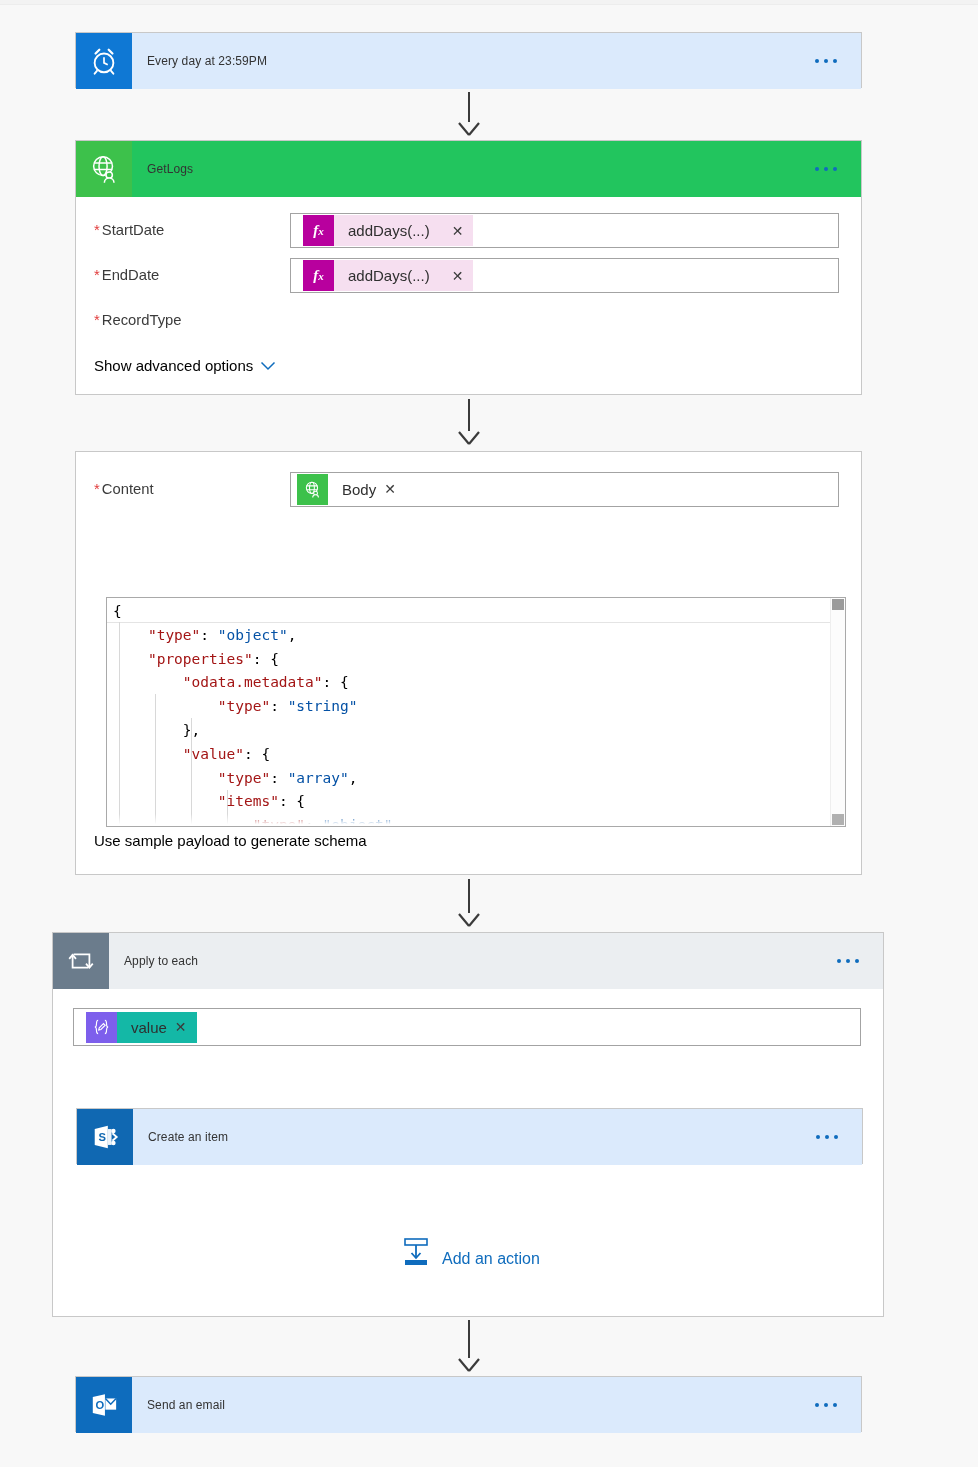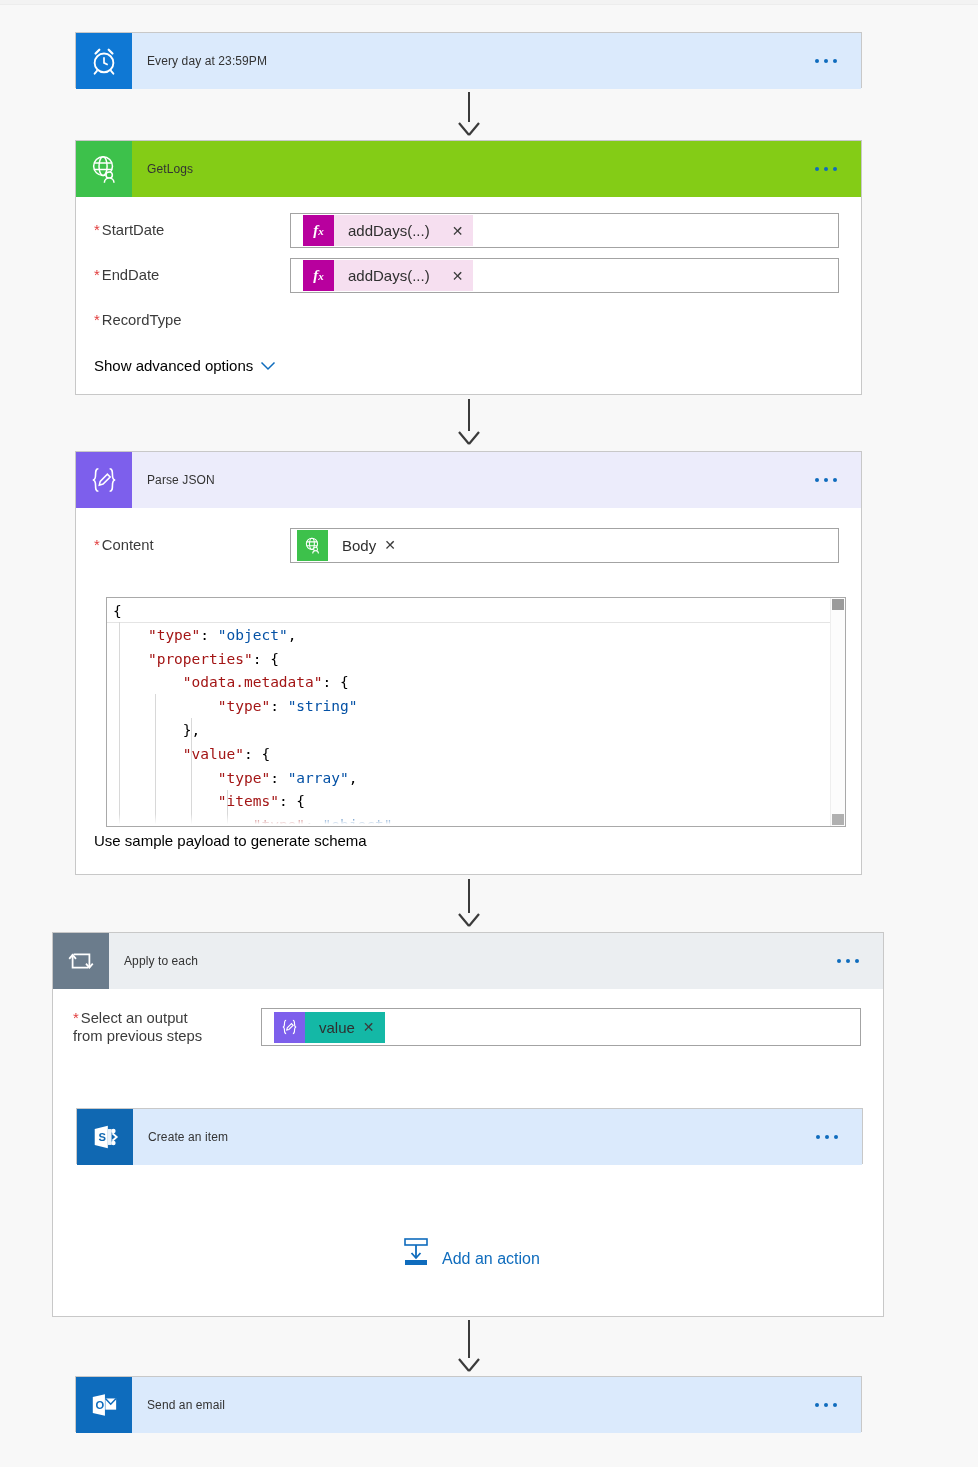--- a/index.html
+++ b/index.html
@@ -29,21 +29,21 @@
     border: 1px solid #c8c8c8;
     box-sizing: border-box;
   }
   .card-head {
     position: relative;
     height: 56px;
     display: flex;
     align-items: center;
   }
   .head-blue  { background: #dbeafc; }
-  .head-white { background: #84cc16; }
+  .head-white { background: #22c55e; }
   .head-lav   { background: #ececfb; }
   .head-grey  { background: #ebeef1; }
 
   .icon-box {
     width: 56px; height: 56px;
     flex: 0 0 56px;
     display: flex;
     align-items: center;
     justify-content: center;
   }
@@ -326,35 +326,20 @@
 </div>
 
 <div class="conn" style="left:456px; top:399px; height:46px;">
   <div class="stem" style="height:32px;"></div>
   <div class="head"><svg width="26" height="16" viewBox="0 0 26 16">
         <path d="M13 15 L3 3 M13 15 L23 3" stroke="#3b3b3b" stroke-width="2.2" fill="none"></path>
       </svg></div>
 </div>
 
 <div class="card" style="left:75px; top:451px; width:787px; height:424px;">
-  <div class="card-head head-lav">
-    <div class="icon-box ic-purple">
-      <svg width="32" height="30" viewBox="0 0 34 32" fill="none" stroke="#fff" stroke-width="1.7">
-        <path d="M11 4c-3 0-3 2.8-3 6s-1.2 6-3 6c1.8 0 3 2.8 3 6s0 6 3 6"></path>
-        <path d="M23 4c3 0 3 2.8 3 6s1.2 6 3 6c-1.8 0-3 2.8-3 6s0 6-3 6"></path>
-        <path d="M20.5 9.8 L13 17.5 L12 21.5 L16 20.4 L23.6 12.8 Z"></path>
-      </svg>
-    </div>
-    <div class="card-title">Parse JSON</div>
-    <div class="ellipsis">
-        <i></i>
-        <i></i>
-        <i></i>
-      </div>
-  </div>
 
   <div class="body" style="padding-top:11px;">
     <div class="row" style="height:52px;">
       <div class="lbl"><span class="req">*</span><span>Content</span></div>
       <div class="field">
         <div class="token bg-none" style="margin-left:6px;">
           <div class="tok-icon tok-green">
             <svg width="19" height="19" viewBox="0 0 34 34" fill="none" stroke="#fff" stroke-width="1.9">
               <circle cx="16" cy="14" r="10"></circle>
               <ellipse cx="16" cy="14" rx="4.3" ry="10"></ellipse>
@@ -410,24 +395,20 @@
     <div class="card-title">Apply to each</div>
     <div class="ellipsis">
         <i></i>
         <i></i>
         <i></i>
       </div>
   </div>
 
   <div class="body">
     <div class="row" style="height:76px; padding-left:20px;">
-      <div class="lbl" style="width:188px; flex:0 0 188px;">
-        <span class="req">*</span><span>Select an output</span><br>
-        <span style="padding-left:0">from previous steps</span>
-      </div>
       <div class="field" style="height:38px;">
         <div class="token bg-lav" style="margin-left:12px;">
           <div class="tok-icon tok-purple">
             <svg width="19" height="18" viewBox="0 0 34 32" fill="none" stroke="#fff" stroke-width="2">
               <path d="M11 4c-3 0-3 2.8-3 6s-1.2 6-3 6c1.8 0 3 2.8 3 6s0 6 3 6"></path>
               <path d="M23 4c3 0 3 2.8 3 6s1.2 6 3 6c-1.8 0-3 2.8-3 6s0 6-3 6"></path>
               <path d="M20.5 9.8 L13 17.5 L12 21.5 L16 20.4 L23.6 12.8 Z"></path>
             </svg>
           </div>
           <div class="tok-text bg-lav">value</div>

